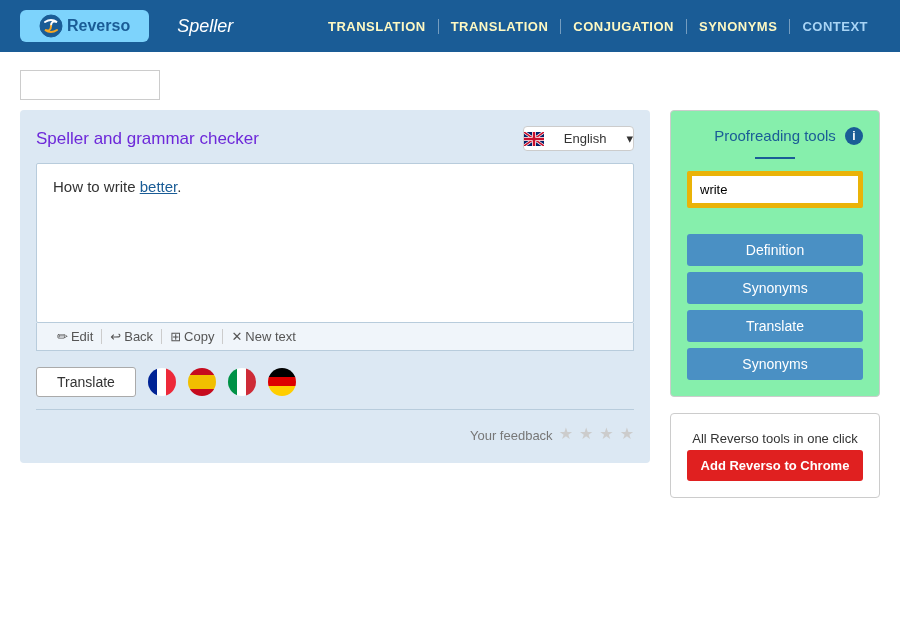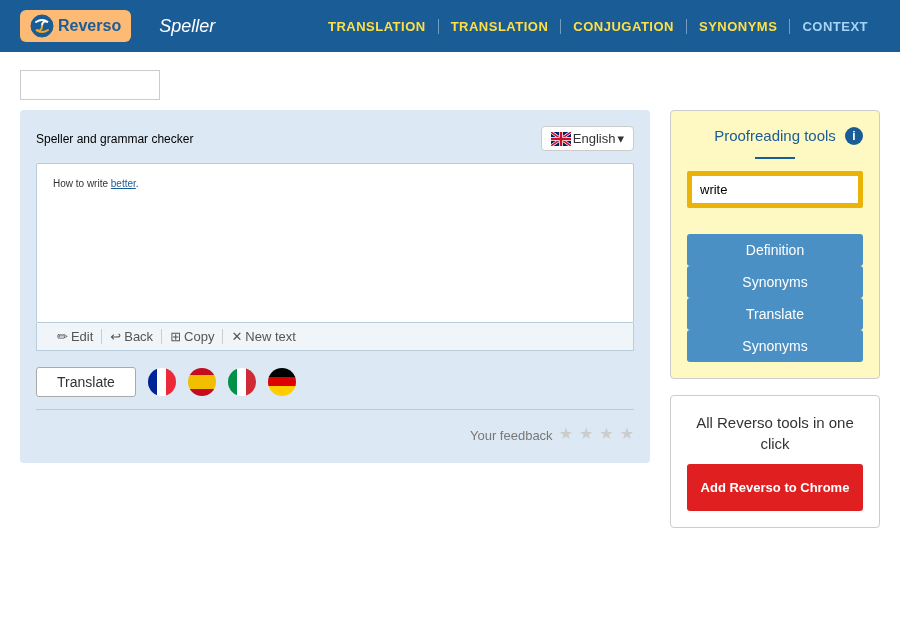--- a/index.html
+++ b/index.html
@@ -13,23 +13,23 @@
       display: flex;
       align-items: center;
       justify-content: space-between;
     }
     .header-left {
       display: flex;
       align-items: center;
       gap: 8px;
     }
     .logo-box {
-      background: #fdba74;
+      background: #7dd3fc;
       border-radius: 6px;
-      padding: 4px 10px;
+      padding: 4px 19px;
       display: flex;
       align-items: center;
       gap: 4px;
     }
     .logo-icon {
       width: 24px;
       height: 24px;
     }
     .logo-reverso {
       color: #1a5c96;
@@ -41,21 +41,21 @@
       font-size: 18px;
       font-style: italic;
       margin-left: 20px;
     }
     .header-nav {
       display: flex;
       align-items: center;
       gap: 0;
     }
     .header-nav a {
-      color: #fde047;
+      color: #fef9c3;
       text-decoration: none;
       font-size: 13px;
       font-weight: 600;
       letter-spacing: 0.5px;
       padding: 0 12px;
       border-left: 1px solid rgba(255,255,255,0.4);
     }
     .header-nav a:first-child { border-left: none; }
     .header-nav a.active { color: #a8d4f5; }
 
@@ -104,44 +104,44 @@
       flex: 1;
       min-width: 0;
     }
     .left-panel-header {
       display: flex;
       align-items: center;
       justify-content: space-between;
       margin-bottom: 12px;
     }
     .left-panel-title {
-      color: #000000;
-      font-size: 12px;
+      color: #6d28d9;
+      font-size: 17px;
     }
     .lang-selector {
       display: flex;
       align-items: center;
-      gap: 2px;
+      gap: 20px;
       background: #fff;
       border: 1px solid #ccc;
       border-radius: 4px;
-      padding: 4px 9px;
+      padding: 4px 0;
       cursor: pointer;
       font-size: 13px;
       color: #333;
     }
 
     
     .text-display {
       background: #fff;
       border: 1px solid #b8ccdc;
       border-radius: 2px;
       min-height: 160px;
       padding: 14px 16px;
-      font-size: 10px;
+      font-size: 15px;
       color: #333;
       margin-bottom: 0;
     }
     .text-display .underlined {
       text-decoration: underline;
       text-decoration-color: #1a5c96;
       color: #1a5c96;
     }
 
     
@@ -223,21 +223,21 @@
       width: 210px;
       flex-shrink: 0;
       display: flex;
       flex-direction: column;
       gap: 16px;
     }
     .proofreading-card {
       border: 1px solid #ccc;
       border-radius: 4px;
       padding: 16px;
-      background: #fef9c3;
+      background: #86efac;
     }
     .proofreading-header {
       display: flex;
       align-items: flex-start;
       justify-content: space-between;
       margin-bottom: 12px;
     }
     .proofreading-title {
       color: #1a5c96;
       font-size: 15px;
@@ -274,44 +274,45 @@
     }
     .tool-btn {
       width: 100%;
       background: #4a90c4;
       color: #fff;
       border: none;
       border-radius: 3px;
       padding: 8px 0;
       font-size: 14px;
       cursor: pointer;
+      margin-bottom: 6px;
       text-align: center;
     }
     .tool-btn:last-child { margin-bottom: 0; }
 
     
     .chrome-card {
       border: 1px solid #ccc;
       border-radius: 4px;
       padding: 16px;
       background: #fff;
       text-align: center;
     }
     .chrome-card-text {
-      font-size: 15px;
+      font-size: 13px;
       color: #333;
-      margin-bottom: 10px;
+      margin-bottom: 2px;
       line-height: 1.4;
     }
     .chrome-btn {
       background: #e02020;
       color: #fff;
       border: none;
       border-radius: 3px;
-      padding: 16px 10px;
+      padding: 8px 10px;
       font-size: 13px;
       cursor: pointer;
       width: 100%;
       font-weight: bold;
     }
 
     
     .fr-flag { background: linear-gradient(to right, #002395 33%, #fff 33% 66%, #ED2939 66%); }
     .es-flag { background: linear-gradient(to bottom, #c60b1e 25%, #f1bf00 25% 75%, #c60b1e 75%); }
     .it-flag { background: linear-gradient(to right, #009246 33%, #fff 33% 66%, #ce2b37 66%); }

